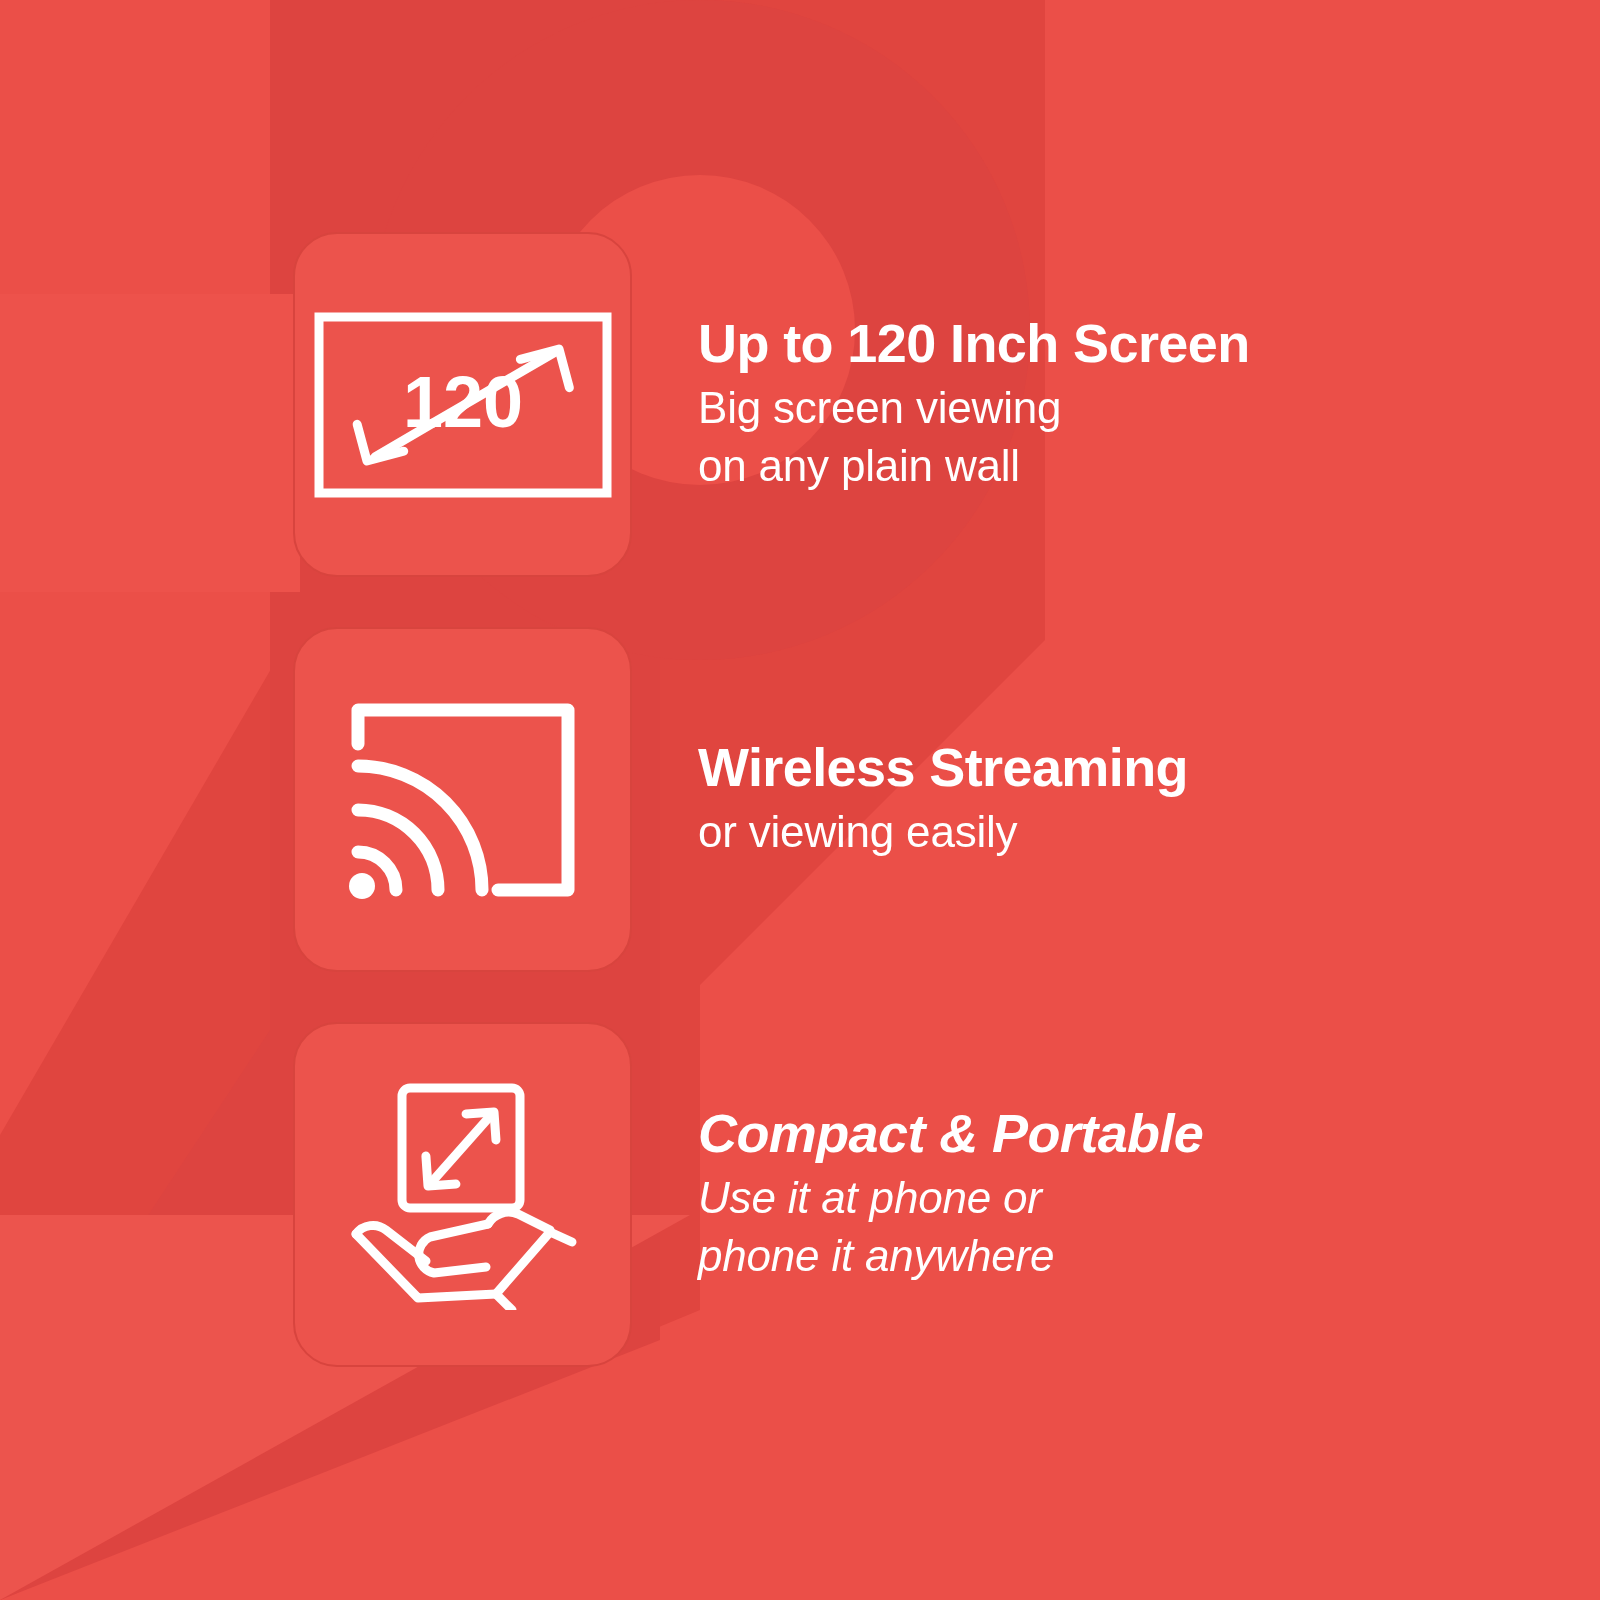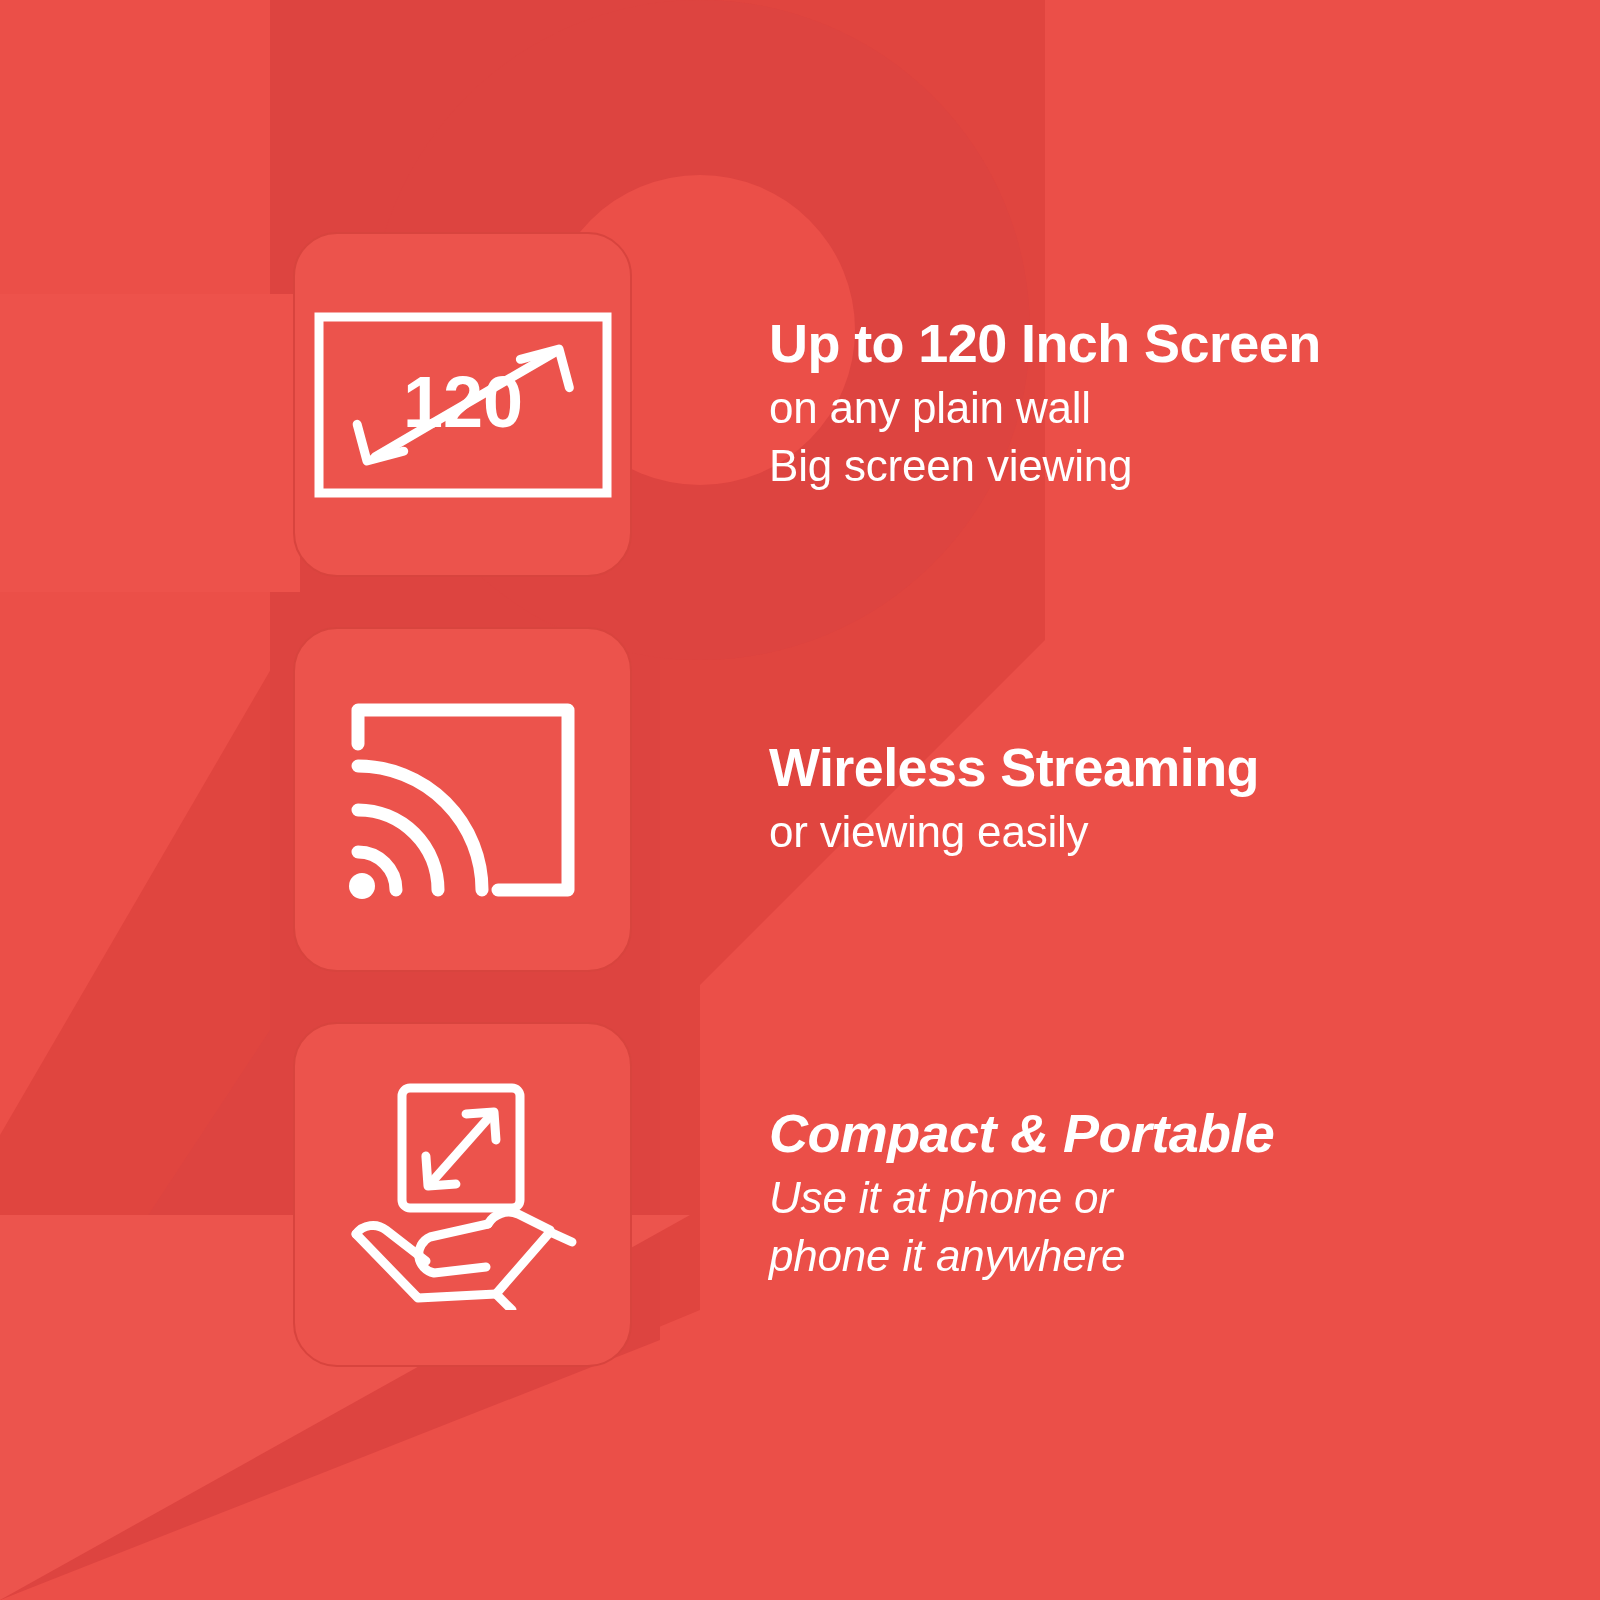--- a/index.html
+++ b/index.html
@@ -66,23 +66,22 @@
   .icon-tile svg {
     position: absolute;
     left: 50%;
     top: 50%;
     transform: translate(-50%, -50%);
     display: block;
   }
 
   .feature-text {
     flex: 1 1 auto;
-    padding-left: 96px;
+    padding-left: 66px;
     color: #ffffff;
-    margin-left: 41px;
   }
   .feature-title {
     font-size: 54px;
     font-weight: 700;
     line-height: 1.04;
     letter-spacing: -0.6px;
     margin: 0 0 8px 0;
     white-space: nowrap;
   }
   .feature-sub {
@@ -138,22 +137,22 @@
 
           <line x1="120" y1="118" x2="62" y2="152"></line>
           <polyline points="54,118 54,156 92,156" transform="rotate(-15 54 156)"></polyline>
 
           <text x="150" y="122" font-family="'Liberation Sans', sans-serif" font-size="72" font-weight="700" fill="#ffffff" stroke="none" text-anchor="middle">120</text>
         </svg>
       </div>
       <div class="feature-text">
         <h2 class="feature-title">Up to 120 Inch Screen</h2>
         <p class="feature-sub">
+          <span>Big screen viewing</span>
           <span>on any plain wall</span>
-          <span>Big screen viewing</span>
         </p>
       </div>
     </div>
 
     <div class="feature-row" id="row-1">
       <div class="icon-tile">
         <svg width="230" height="200" viewBox="0 0 230 200" xmlns="http://www.w3.org/2000/svg" fill="none" stroke="#ffffff" stroke-width="13" stroke-linecap="round" stroke-linejoin="round">
 
           <path d="M 10 44 L 10 10 L 220 10 L 220 190 L 150 190"></path>
 

